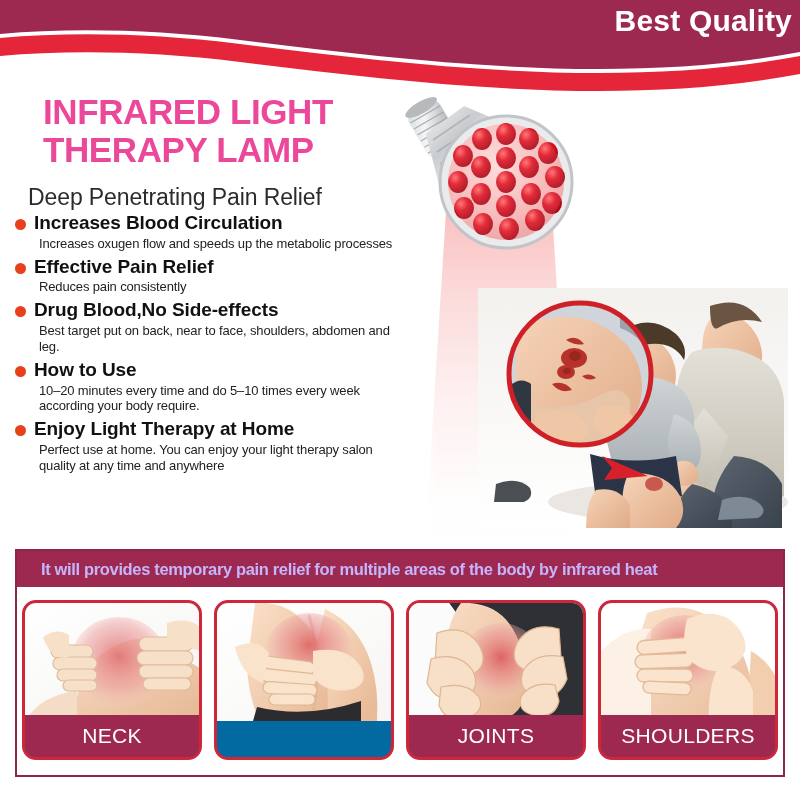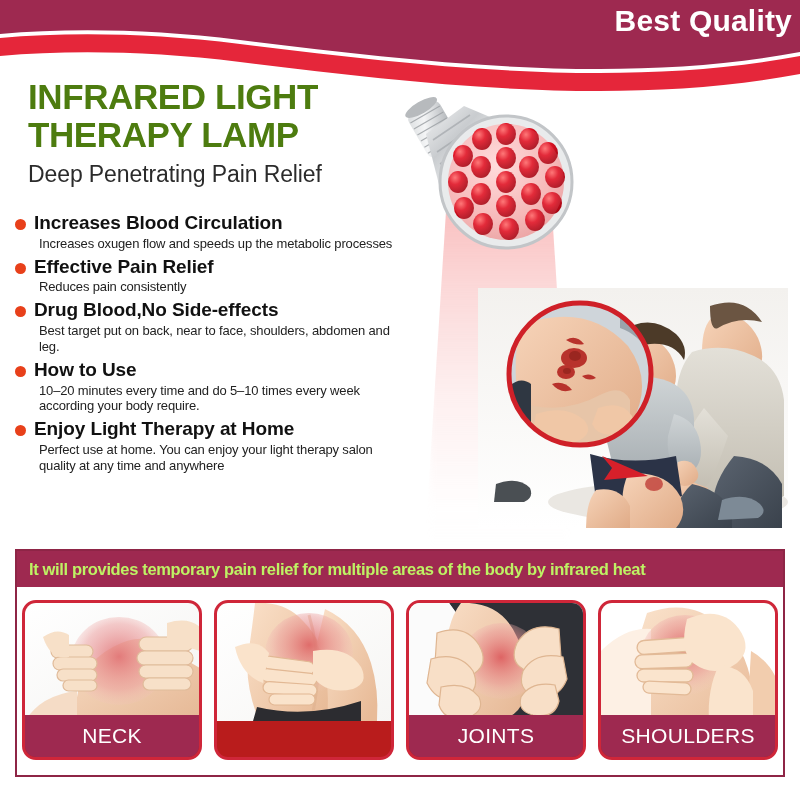--- a/index.html
+++ b/index.html
@@ -20,26 +20,26 @@
     color:#ffffff;
     font-size:30px;font-weight:bold;
     letter-spacing:.2px;
     line-height:1;
     font-family:"Liberation Sans", sans-serif;
   }
 
   
   .title-block{position:absolute;left:28px;top:78px;width:400px;}
   .title-main{
-    color:#4d7c0f;
+    color:#ec4899;
     font-size:35px;font-weight:bold;
     line-height:1.08;
     letter-spacing:-0.4px;
     font-family:"Liberation Sans", sans-serif;
-    margin:0;
+    margin:15px;
   }
   .title-sub{
     color:#2b2b2b;
     font-size:23px;font-weight:normal;
     margin-top:7px;
     letter-spacing:-0.1px;
     font-family:"Liberation Sans", sans-serif;
   }
 
   
@@ -90,35 +90,36 @@
     background:#ffffff;
     box-sizing:border-box;
   }
   .bottom-banner{
     position:absolute;left:17px;top:551px;width:766px;height:36px;
     background:#9e2950;
     display:flex;align-items:center;
     box-sizing:border-box;
   }
   .bottom-banner span{
-    color:#bef264;
+    color:#c4b5fd;
     font-size:16.5px;font-weight:bold;
     padding-left:12px;
     letter-spacing:-0.35px;
     white-space:nowrap;
     font-family:"Liberation Sans", sans-serif;
+    margin-left:12px;
   }
   .cards{
     position:absolute;left:22px;top:600px;width:756px;height:164px;
     display:flex;justify-content:space-between;
   }
   .card{
     position:relative;width:180px;height:160px;
     border:3px solid #cf2639;border-radius:14px;
-    overflow:hidden;background:#b91c1c;
+    overflow:hidden;background:#0369a1;
     box-sizing:border-box;
   }
   .card-photo{position:absolute;left:0;top:0;width:100%;height:118px;overflow:hidden;}
   .card-label{
     position:absolute;left:0;bottom:0;width:100%;height:42px;
     background:#9e2950;
     display:flex;align-items:center;justify-content:center;
   }
   .card-label span{
     color:#ffffff;font-size:21px;font-weight:normal;

